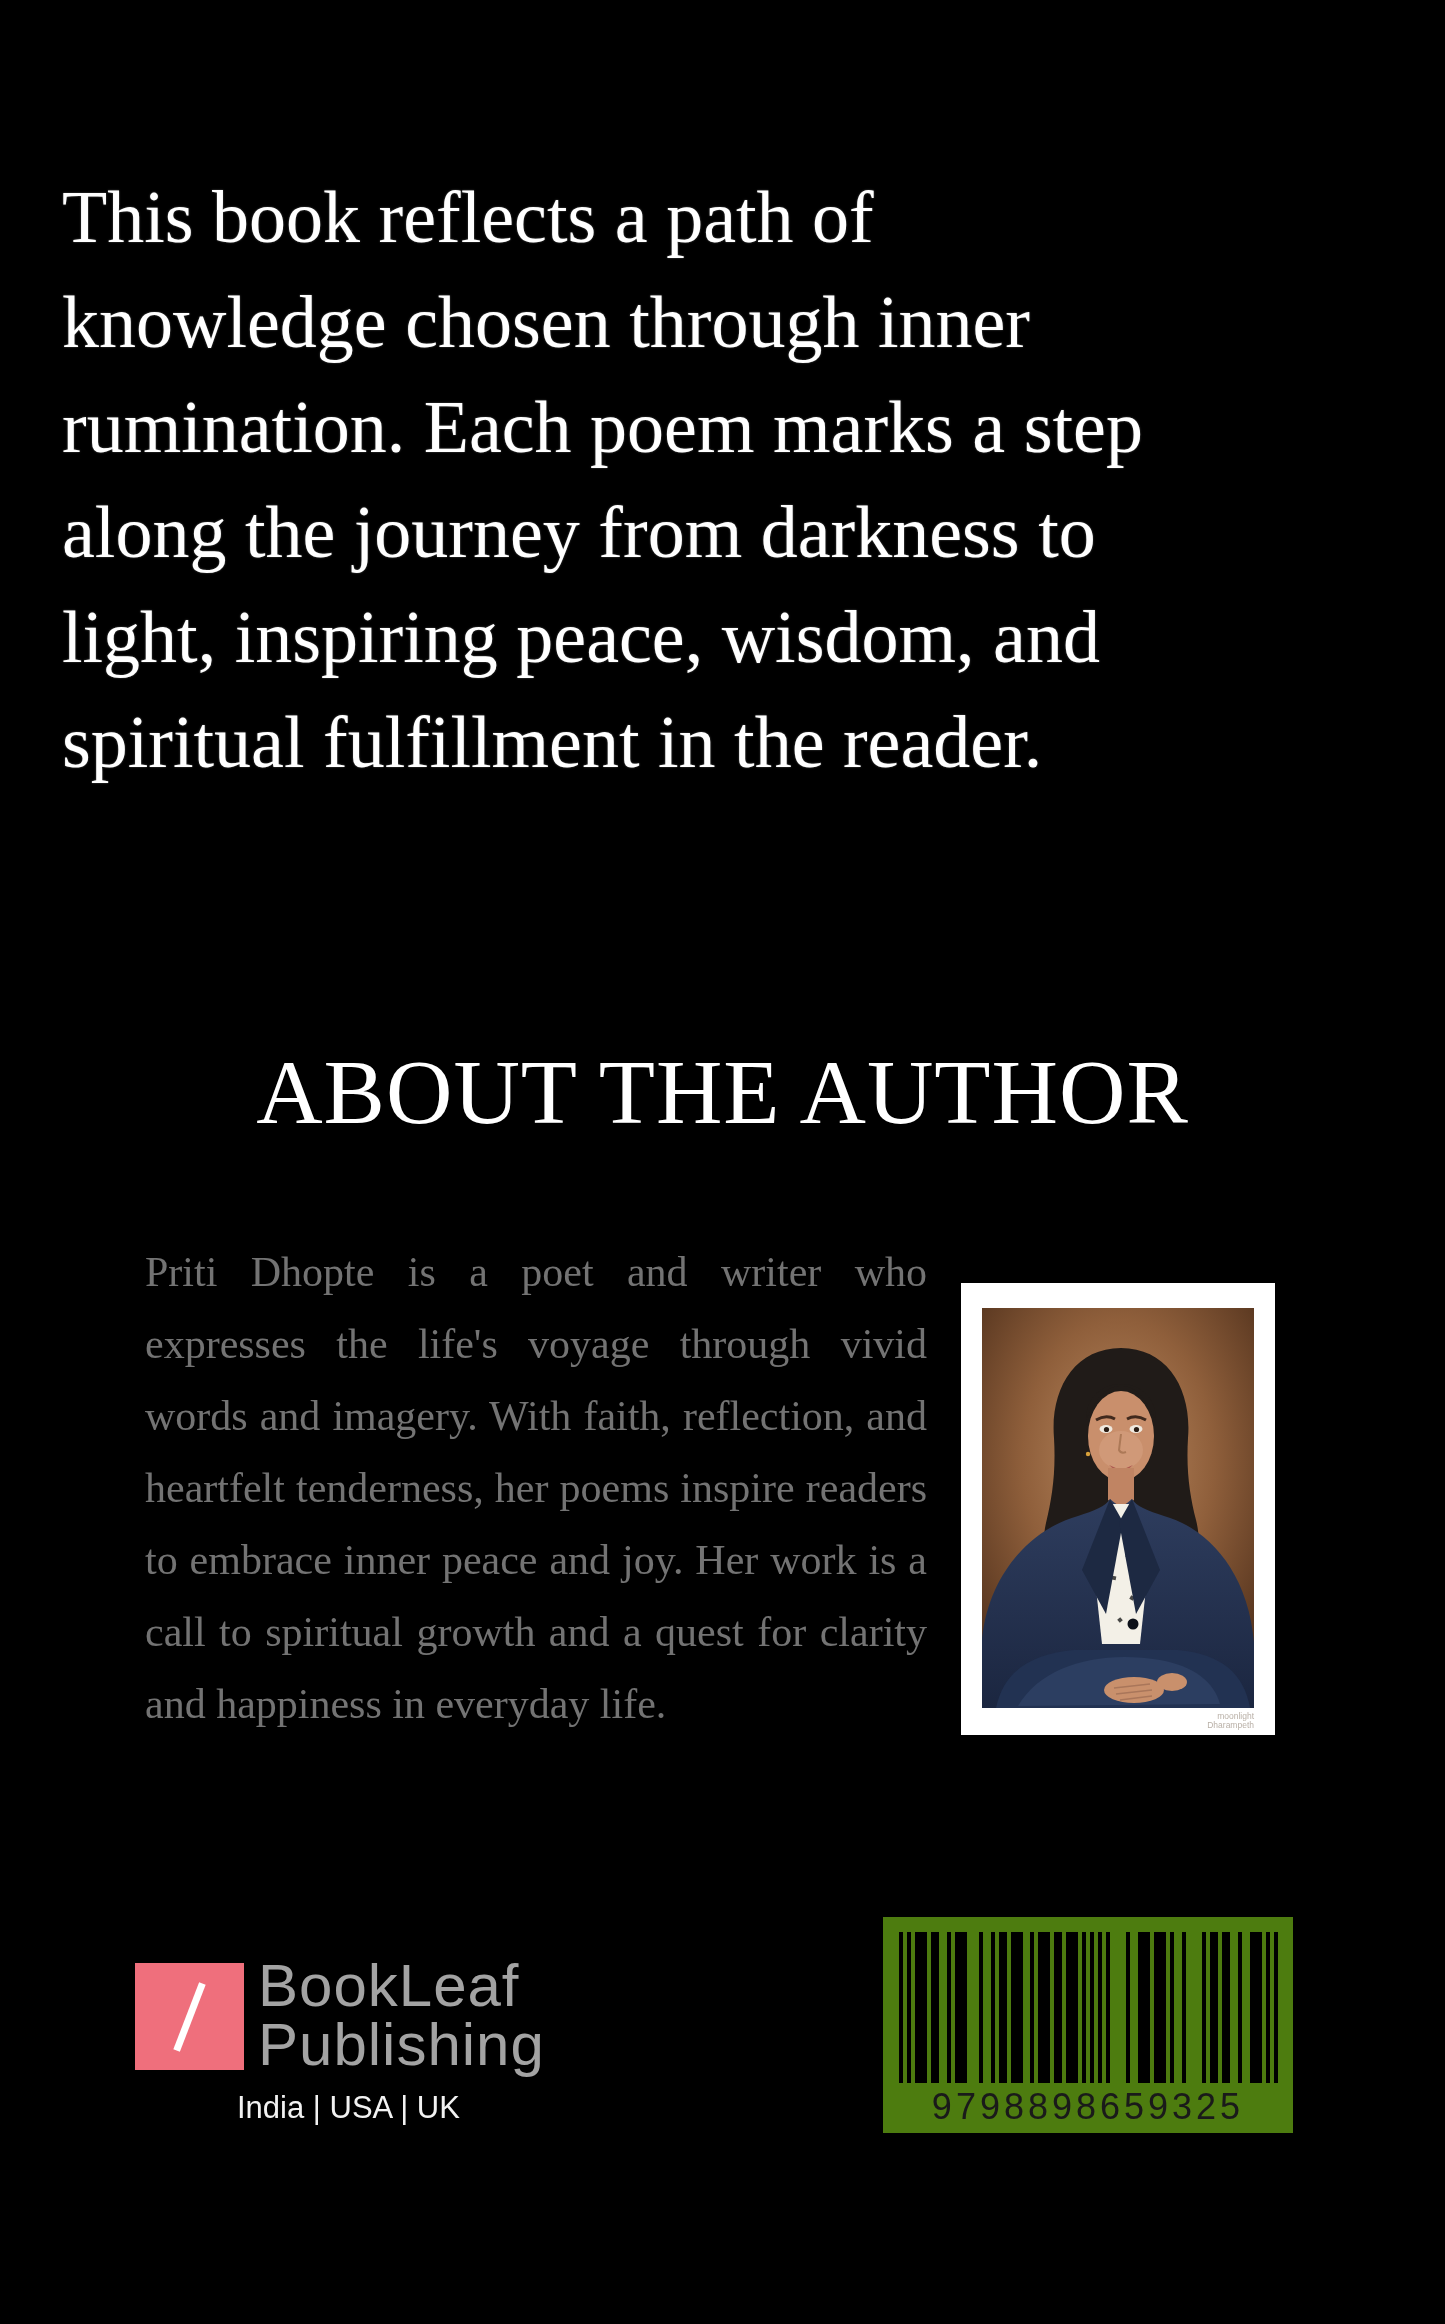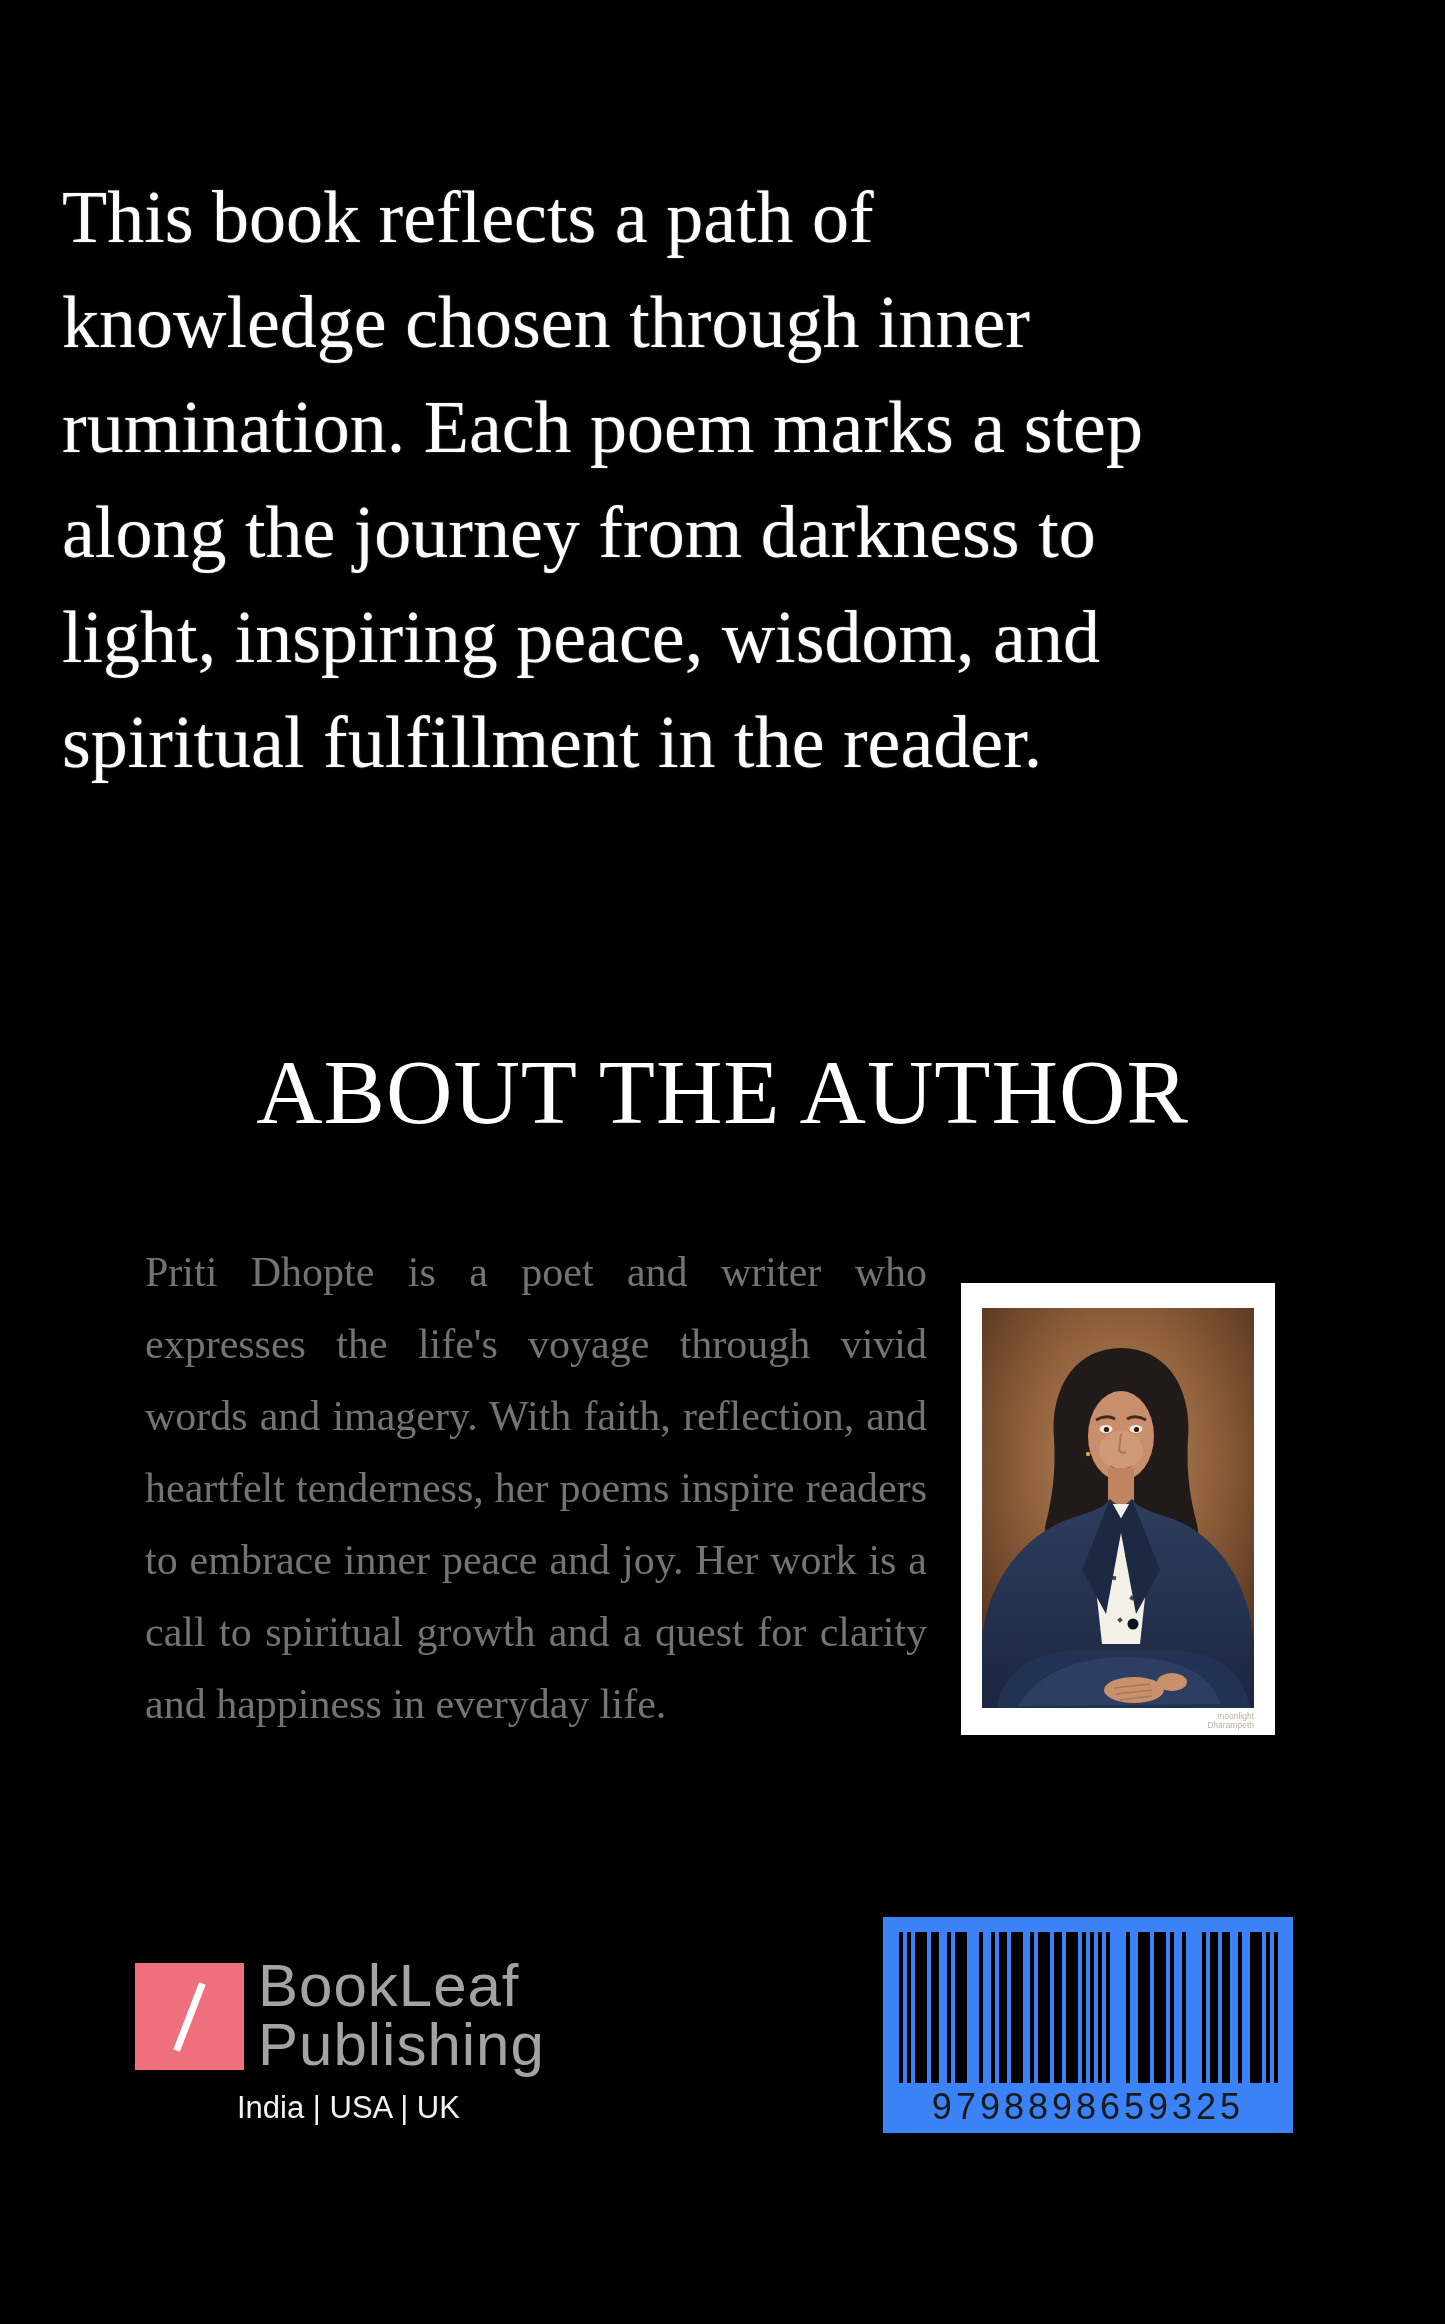--- a/index.html
+++ b/index.html
@@ -61,21 +61,21 @@
     position:absolute;left:227px;top:2091px;
     font-family:"Liberation Sans","DejaVu Sans",sans-serif;
     font-weight:300;
     font-size:31px;line-height:34px;
     color:#f2f2f2;
     margin-left:10px;
   }
   
   .barcode{
     position:absolute;left:883px;top:1917px;width:410px;height:216px;
-    background:#3b82f6;
+    background:#4d7c0f;
   }
   .bars{
     position:absolute;left:16px;right:16px;top:15px;height:151px;
     display:flex;
   }
   .bc-module{flex:1 1 0;background:transparent;}
   .bc-module.on{background:#000000;}
   .bc-number{
     position:absolute;left:0;right:0;bottom:8px;
     text-align:center;

